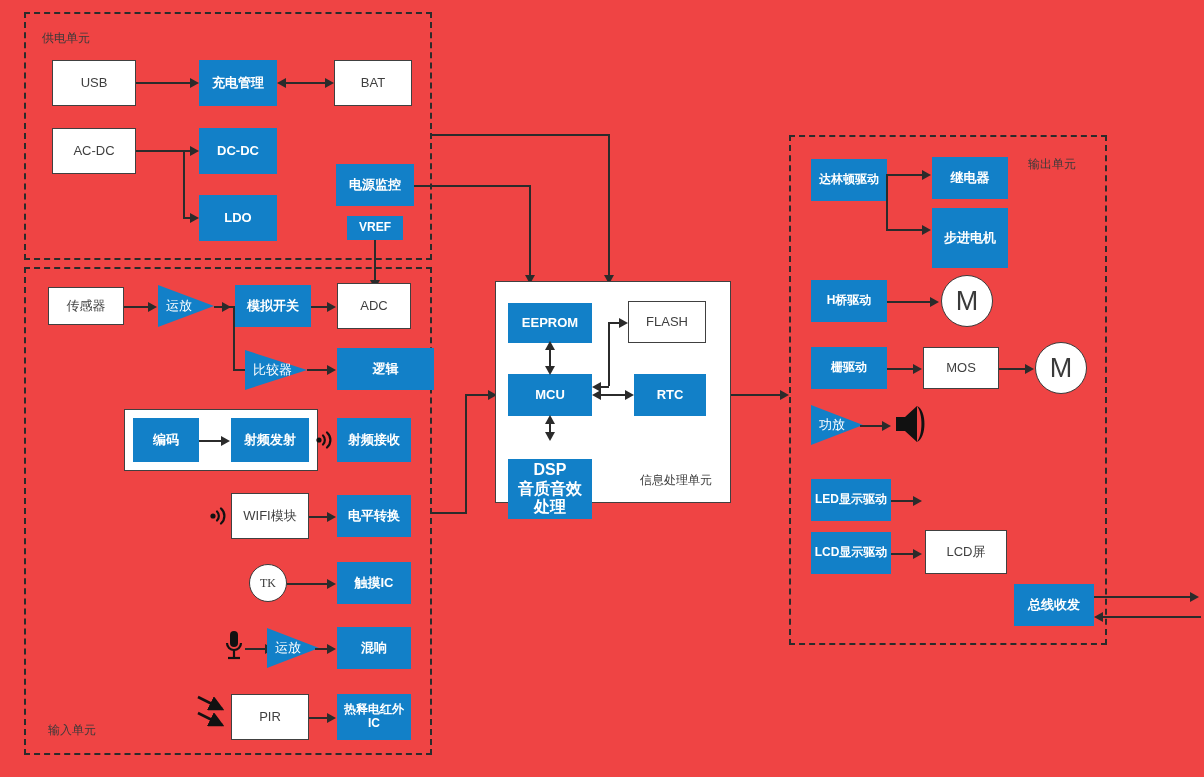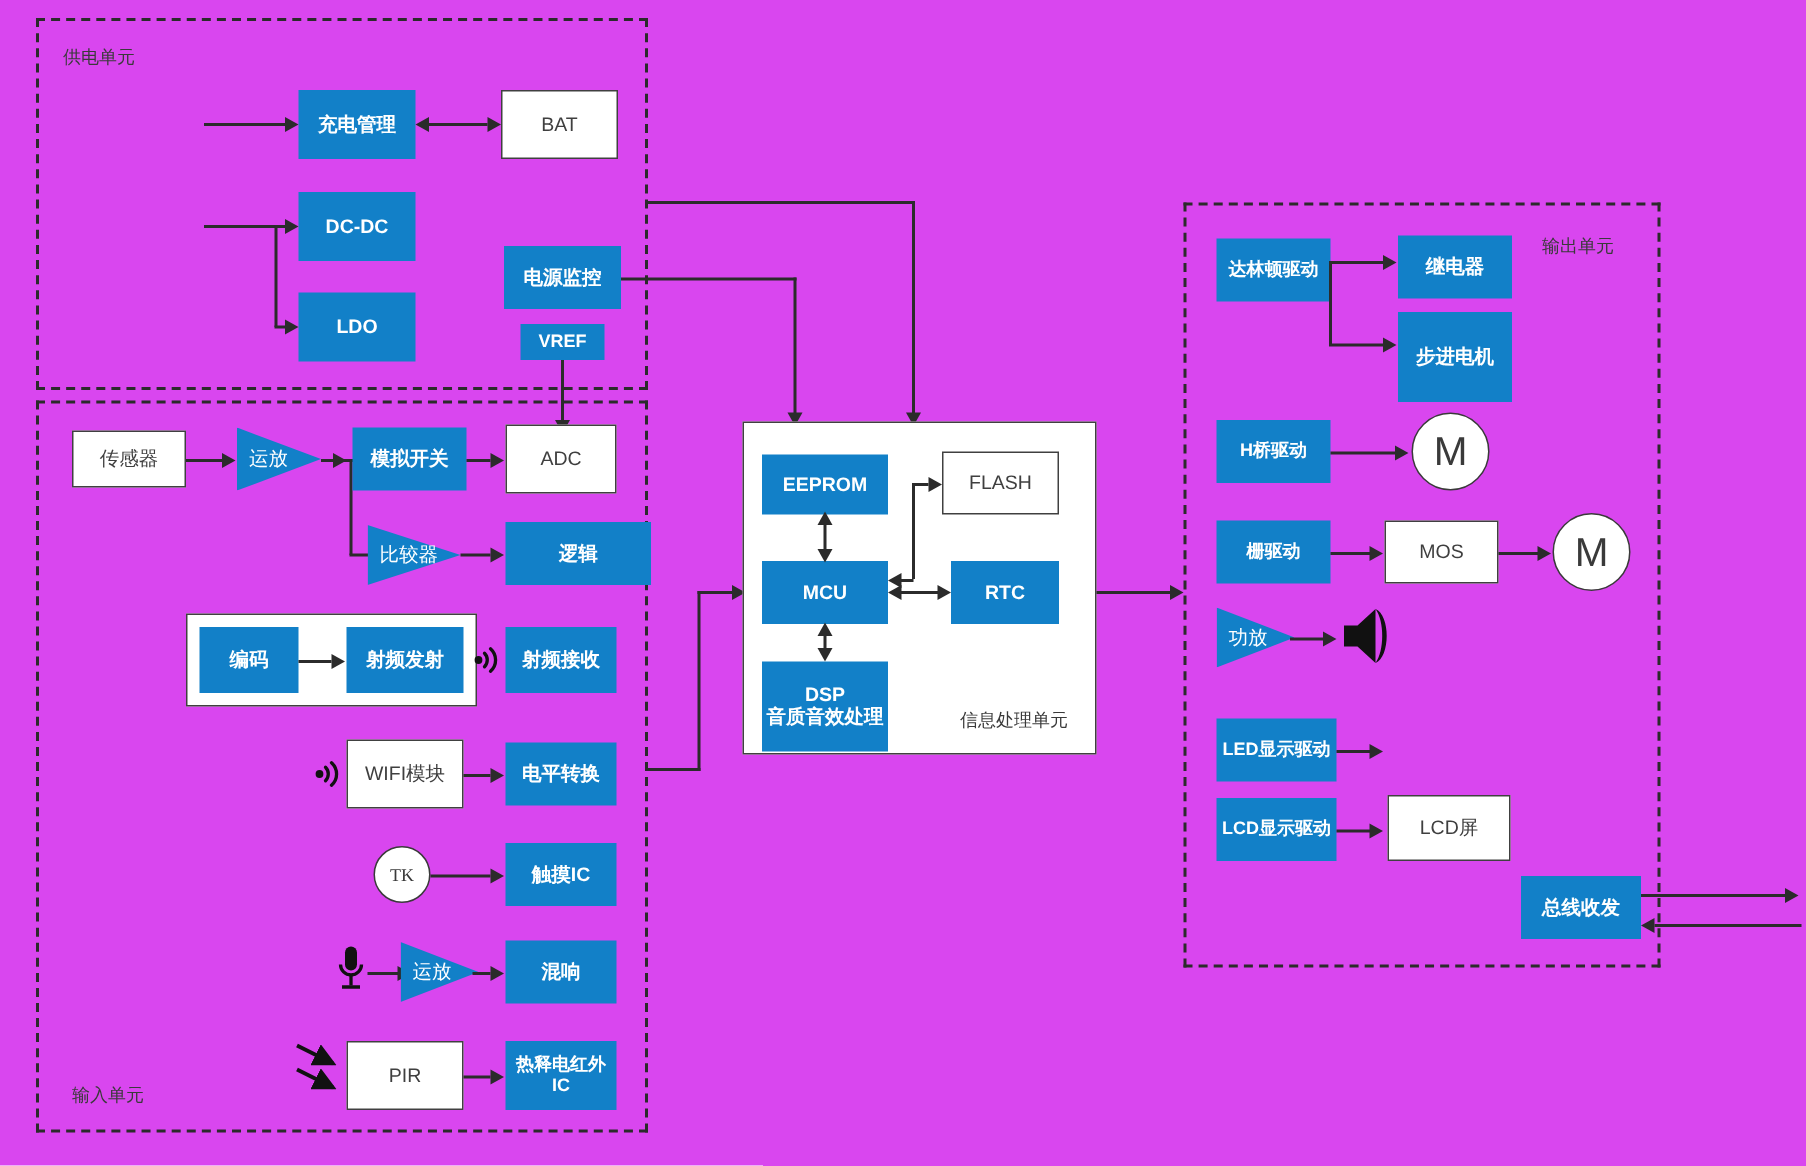--- a/index.html
+++ b/index.html
@@ -1,17 +1,17 @@
 <!DOCTYPE html>
 <html><head>
 <meta charset="utf-8">
 <style>
   html,body{margin:0;padding:0;background:#ffffff;}
   body{font-family:"Liberation Sans","DejaVu Sans",sans-serif;}
-  #canvas{position:relative;width:1204px;height:777px;background:#d946ef;overflow:hidden;}
+  #canvas{position:relative;width:1204px;height:777px;background:#ef4444;overflow:hidden;}
 
   
   .unit{position:absolute;border:2px dashed #2b2b2b;box-sizing:border-box;}
   .unit-label{position:absolute;font-size:12px;color:#3a3a3a;white-space:nowrap;}
 
   
   .box{position:absolute;box-sizing:border-box;display:flex;align-items:center;
        justify-content:center;text-align:center;line-height:1.15;}
   .box.blue{background:#1280c8;color:#ffffff;font-size:13px;font-weight:bold;}
   .box.white{background:#ffffff;color:#3f3f3f;border:1.6px solid #404040;font-size:13px;}
@@ -46,34 +46,40 @@
   .icon{position:absolute;display:block;}
 </style>
 </head>
 <body>
 
 <div id="canvas">
 
   <div class="unit" style="left:24px;top:12px;width:408px;height:248px;"></div>
   <div class="unit-label" style="left:42px;top:30px;">供电单元</div>
 
+  <div class="box white" style="left:52px;top:60px;width:84px;height:46px;">
+    <span class="lbl">USB</span>
+    </div>
   <div class="box blue" style="left:199px;top:60px;width:78px;height:46px;">
     <span class="lbl">充电管理</span>
     </div>
   <div class="box white" style="left:334px;top:60px;width:78px;height:46px;">
     <span class="lbl">BAT</span>
     </div>
 
   <div class="ln h" style="left:136px;top:82px;width:54px;"></div>
   <div class="ar r" style="left:190px;top:77.5px;"></div>
 
   <div class="ln h" style="left:286px;top:82px;width:39px;"></div>
   <div class="ar l" style="left:277px;top:77.5px;"></div>
   <div class="ar r" style="left:325px;top:77.5px;"></div>
 
+  <div class="box white" style="left:52px;top:128px;width:84px;height:46px;">
+    <span class="lbl">AC-DC</span>
+    </div>
   <div class="box blue" style="left:199px;top:128px;width:78px;height:46px;">
     <span class="lbl">DC-DC</span>
     </div>
   <div class="box blue" style="left:199px;top:195px;width:78px;height:46px;">
     <span class="lbl">LDO</span>
     </div>
 
   <div class="ln h" style="left:136px;top:150px;width:48px;"></div>
   <div class="ln v" style="left:183px;top:150px;height:68px;"></div>
   <div class="ln h" style="left:183px;top:150px;width:7px;"></div>
@@ -231,21 +237,21 @@
     </div>
   <div class="box white" style="left:628px;top:301px;width:78px;height:42px;">
     <span class="lbl">FLASH</span>
     </div>
   <div class="box blue" style="left:508px;top:374px;width:84px;height:42px;">
     <span class="lbl">MCU</span>
     </div>
   <div class="box blue" style="left:634px;top:374px;width:72px;height:42px;">
     <span class="lbl">RTC</span>
     </div>
-  <div class="box blue" style="left:508px;top:441px;width:84px;height:60px;font-size:13px;flex-direction:column;">
+  <div class="box blue" style="left:508px;top:459px;width:84px;height:60px;font-size:16px;flex-direction:column;">
     <span class="lbl">DSP</span>
     <span class="lbl">音质音效处理</span>
     </div>
 
   <div class="ln v" style="left:549px;top:348px;height:22px;"></div>
   <div class="ar u" style="left:544.5px;top:341px;"></div>
   <div class="ar d" style="left:544.5px;top:366px;"></div>
 
   <div class="ln v" style="left:549px;top:422px;height:14px;"></div>
   <div class="ar u" style="left:544.5px;top:415px;"></div>

